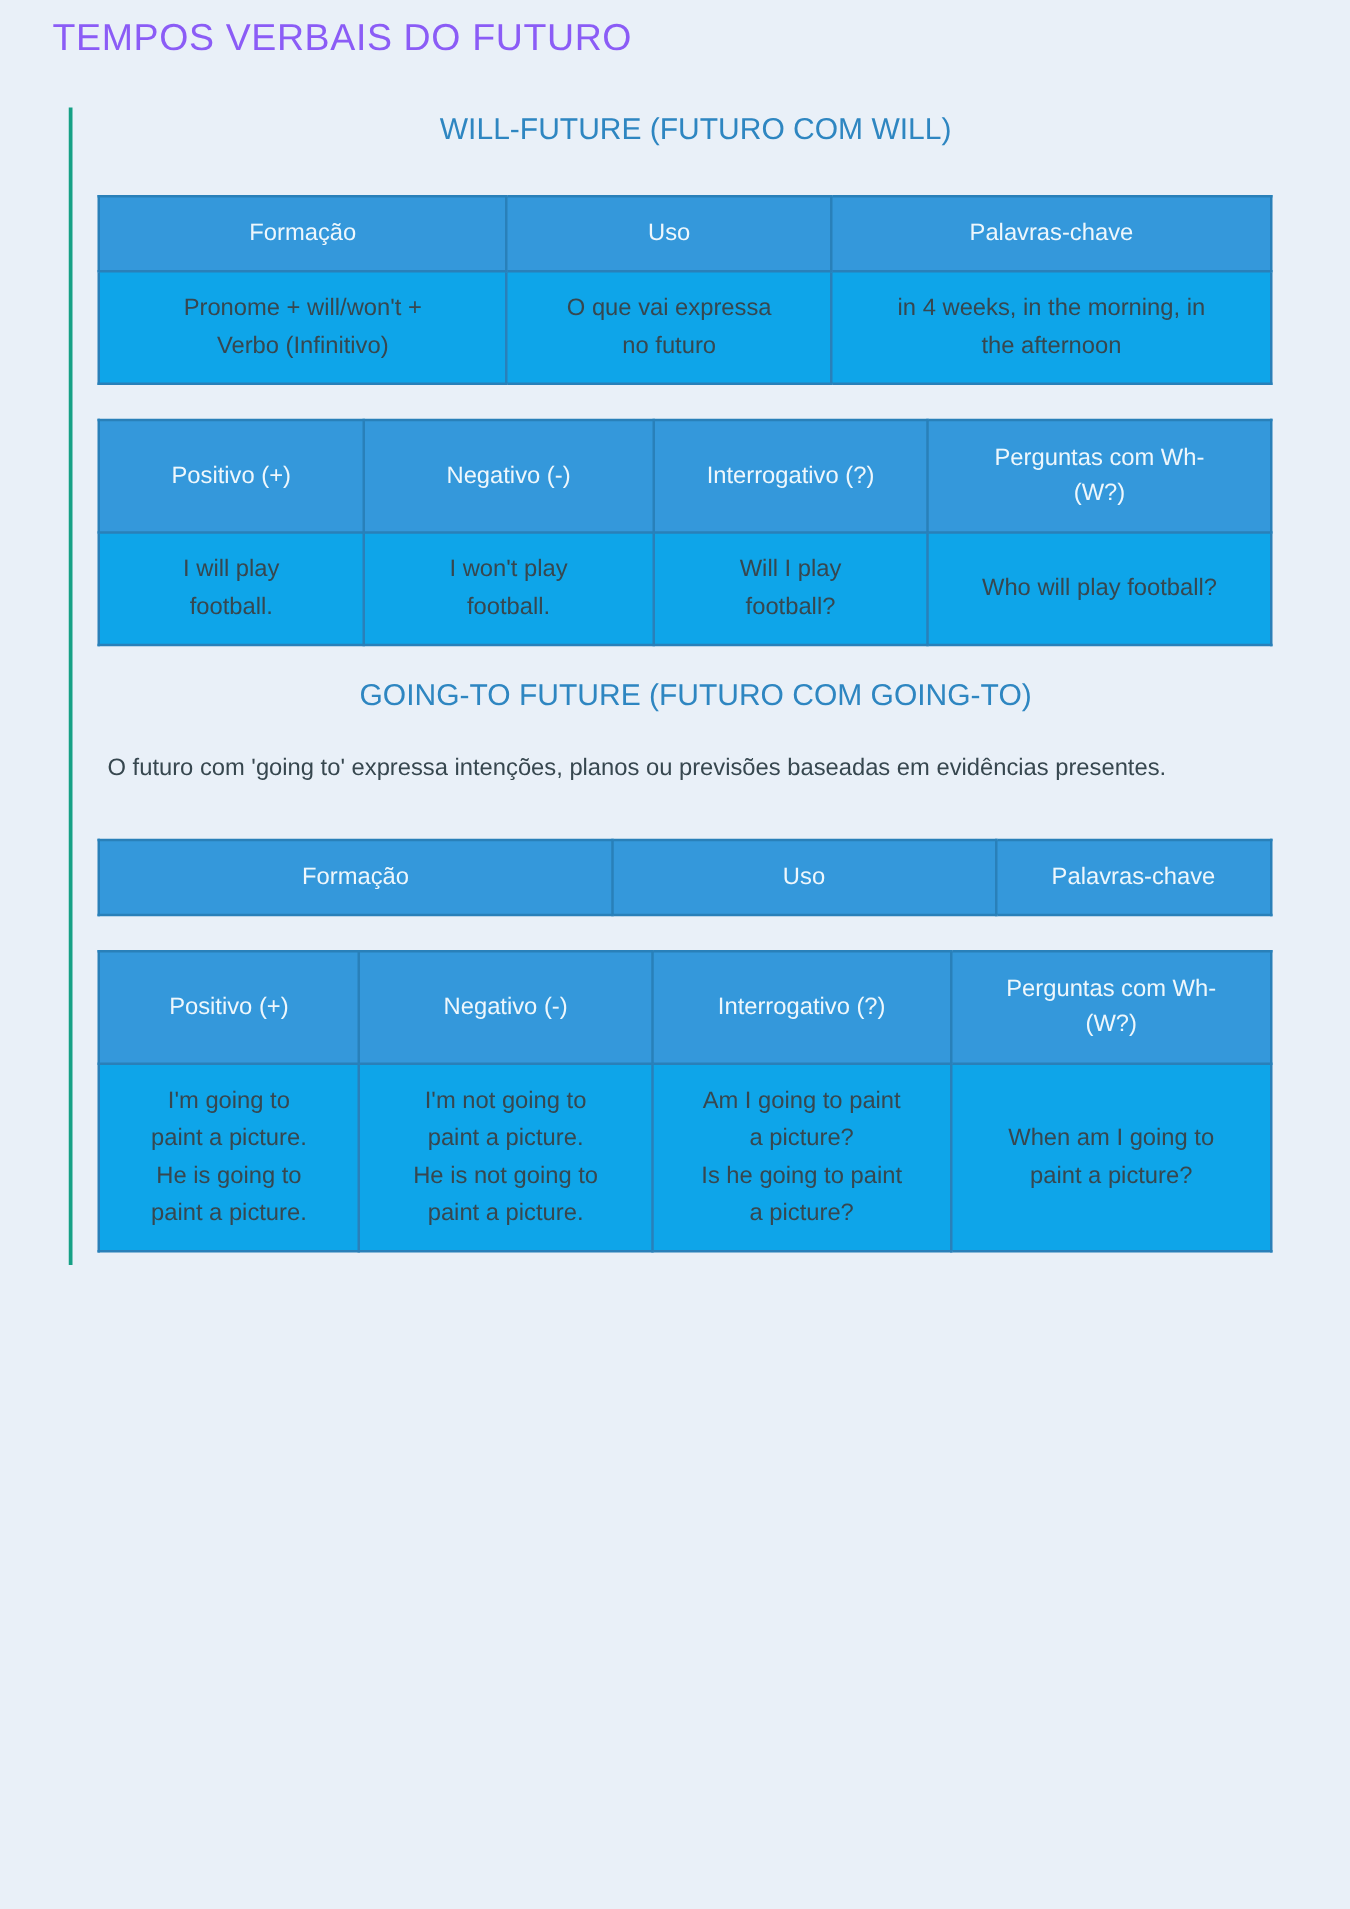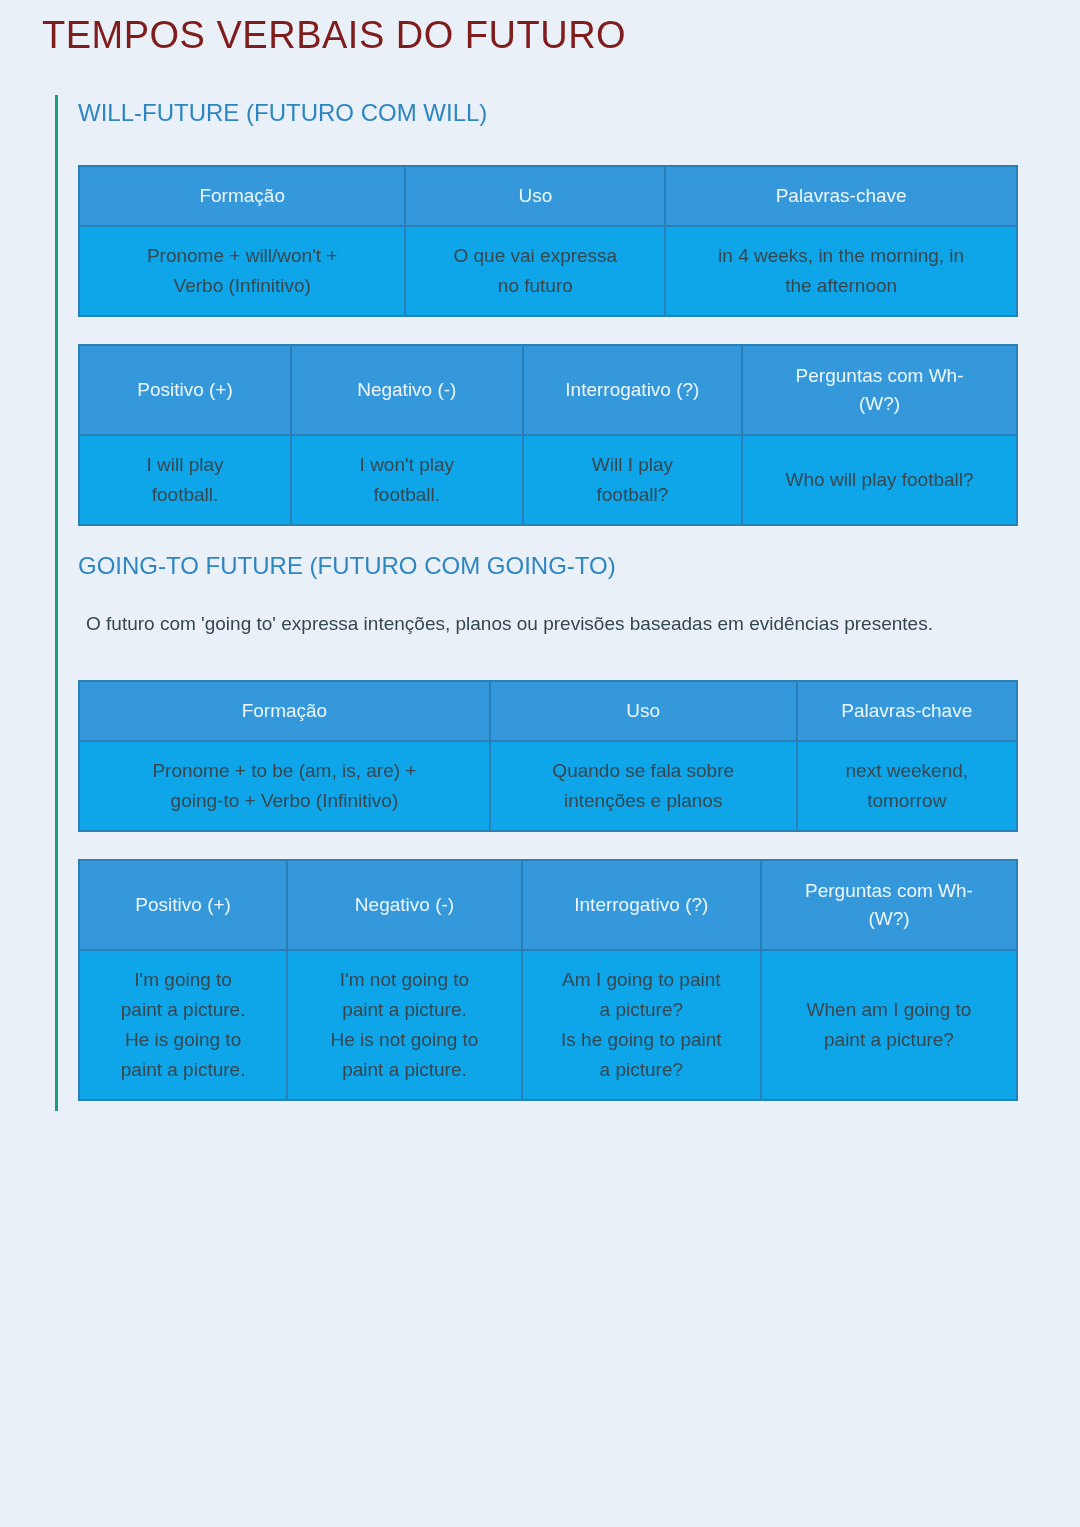--- a/index.html
+++ b/index.html
@@ -9,39 +9,40 @@
   }
   body {
     width: 1080px;
     min-height: 1527px;
     position: relative;
     font-family: "Liberation Sans", "DejaVu Sans", sans-serif;
     color: #37474f;
     overflow: hidden;
   }
   .page-title {
-    color: #7f1d1d;
-    font-size: 38px;
+    color: #8b5cf6;
+    font-size: 30px;
     font-weight: 400;
     letter-spacing: 0.5px;
     margin: 0;
     padding: 14px 0 0 42px;
   }
   .section-group {
     margin: 38px 0 0 55px;
     border-left: 3px solid #16a085;
     padding: 4px 0 10px 18px;
     width: 980px;
     box-sizing: border-box;
   }
   .section-heading {
     color: #2e86c1;
     font-size: 24px;
     font-weight: 400;
     margin: 0 0 0 2px;
+    text-align: center;
   }
   .section + .section .section-heading {
     margin-top: 26px;
   }
   .section-description {
     font-size: 19px;
     line-height: 36px;
     margin: 26px 0 0 10px;
     max-width: 930px;
     color: #37474f;
@@ -147,28 +148,20 @@
         <col style="width:43.8%">
           <col style="width:32.7%">
           <col style="width:23.5%">
       </colgroup>
       <tbody>
           <tr>
         <th>Formação</th>
         <th>Uso</th>
         <th>Palavras-chave</th>
       </tr>
-      <tr>
-        <td>Pronome + to be (am, is, are) +
-going-to + Verbo (Infinitivo)</td>
-        <td>Quando se fala sobre
-intenções e planos</td>
-        <td>next weekend,
-tomorrow</td>
-      </tr>
     </tbody>
       </table>
 
     <table class="forms-table">
       <colgroup>
         <col style="width:22.2%">
           <col style="width:25.0%">
           <col style="width:25.5%">
           <col style="width:27.3%">
       </colgroup>

